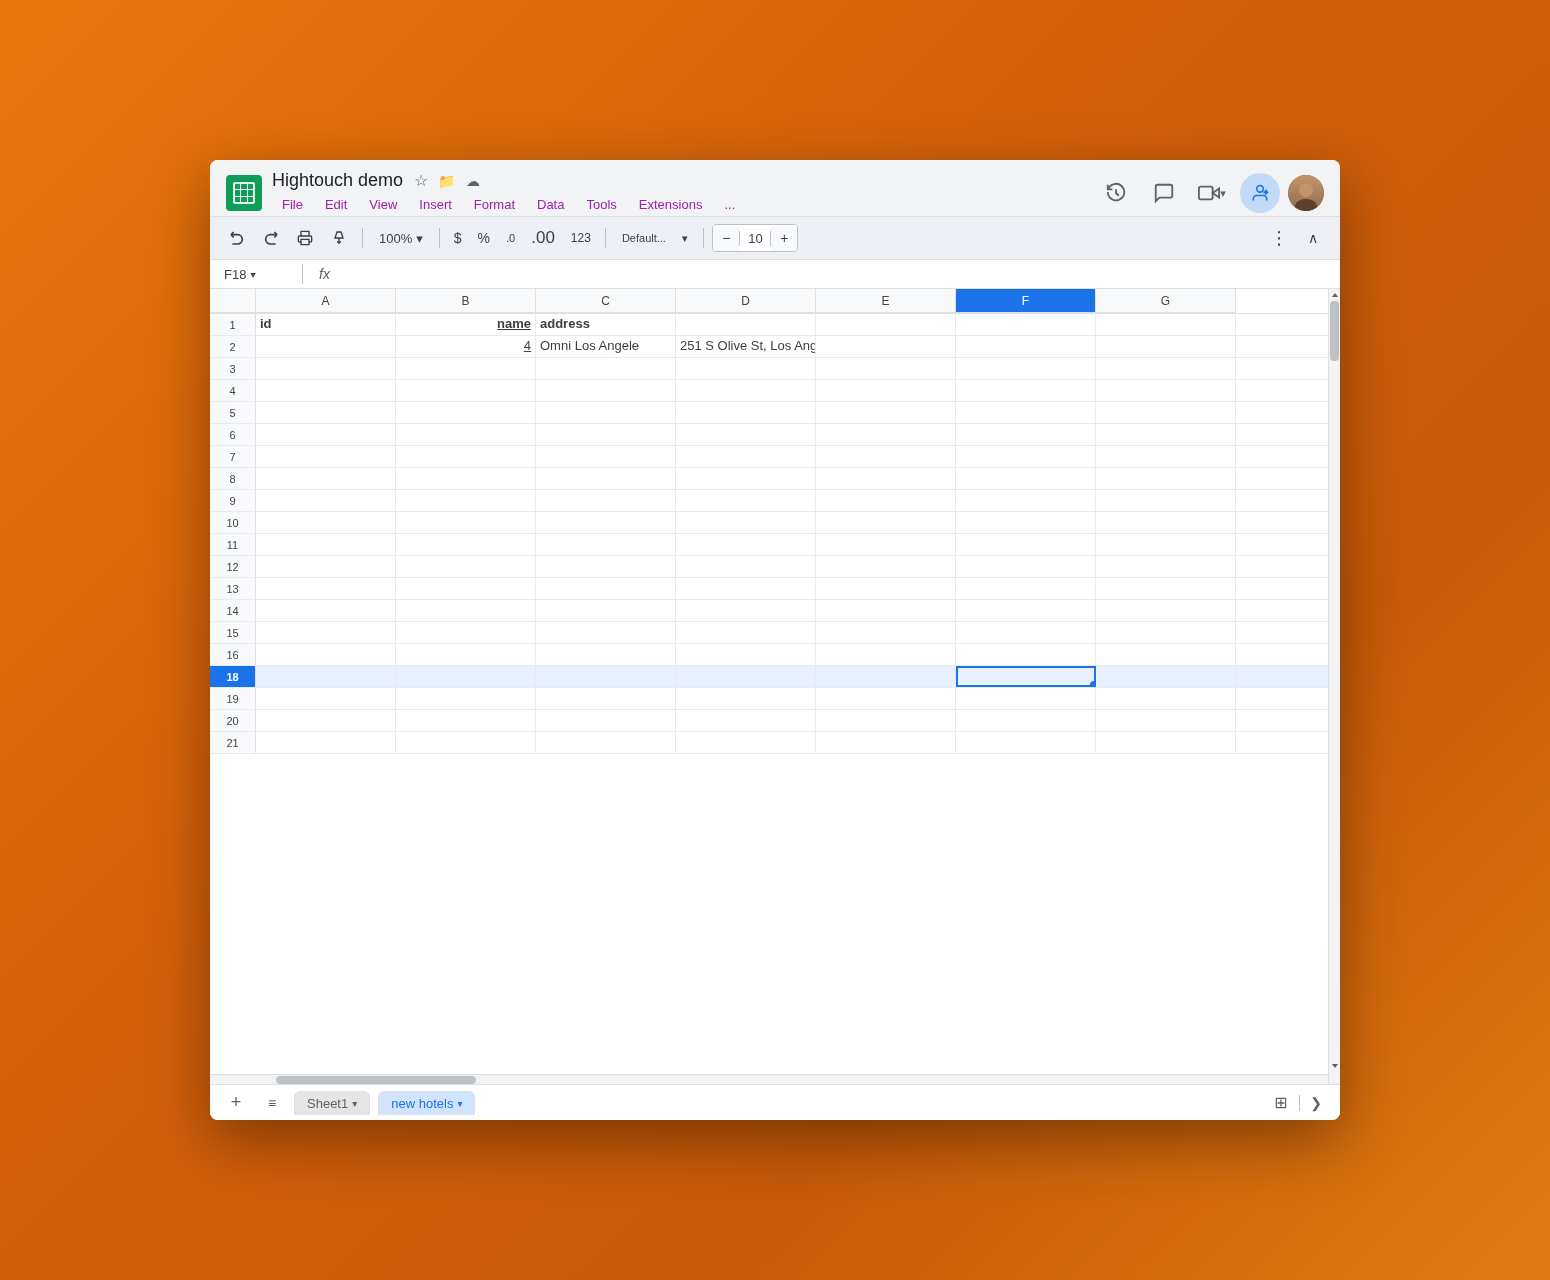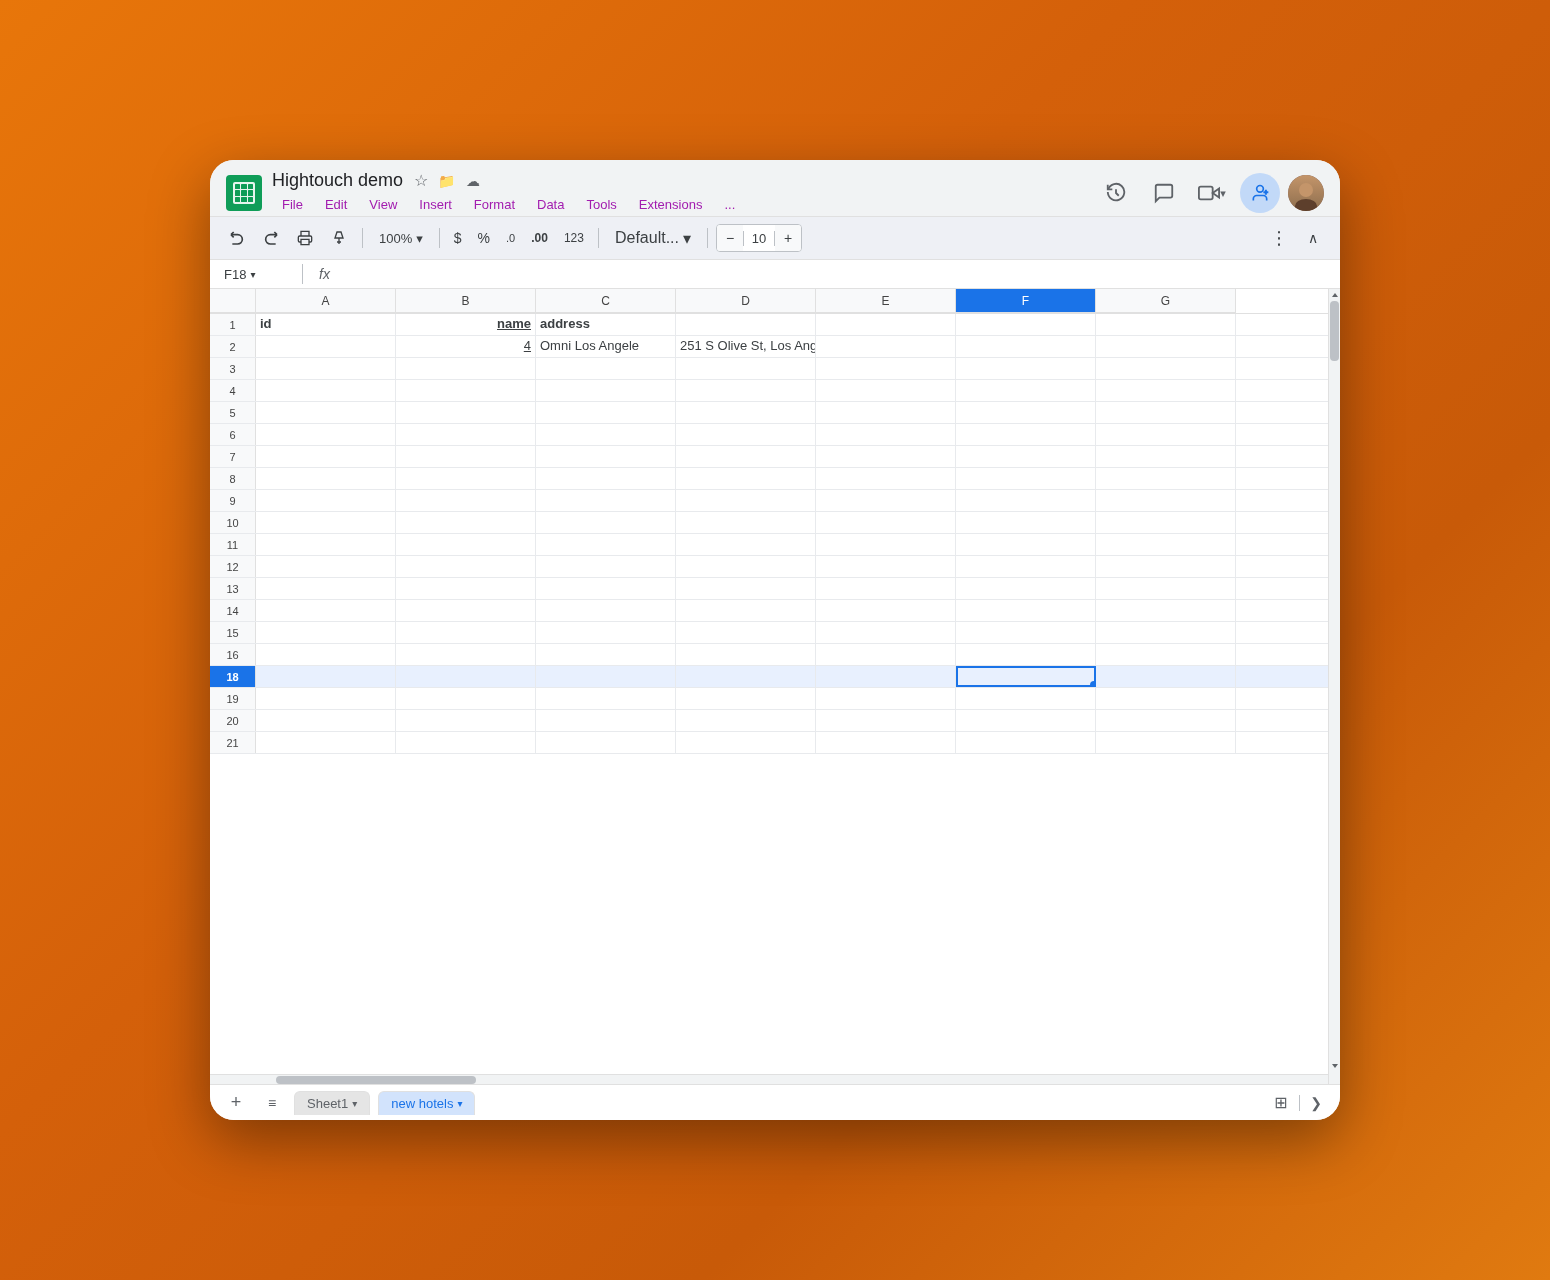--- a/index.html
+++ b/index.html
@@ -9,21 +9,21 @@
       background: linear-gradient(135deg, #e8760a 0%, #d4600a 40%, #c85a08 70%, #e07a10 100%);
       display: flex;
       align-items: center;
       justify-content: center;
       font-family: 'Arial', sans-serif;
     }
     .window {
       width: 1130px;
       height: 960px;
       background: #f8f9fa;
-      border-radius: 24px;
+      border-radius: 8px;
       box-shadow: 0 20px 60px rgba(0,0,0,0.4);
       display: flex;
       flex-direction: column;
       overflow: hidden;
     }
     
     .title-bar {
       background: #f1f3f4;
       padding: 10px 16px 0 16px;
       display: flex;
@@ -239,25 +239,25 @@
       text-align: center;
       font-size: 13px;
       color: #3c4043;
       padding: 0 4px;
       border-left: 1px solid #bdc1c6;
       border-right: 1px solid #bdc1c6;
     }
     .font-dropdown {
       display: flex;
       align-items: center;
-      gap: 4px;
+      gap: 16px;
       padding: 4px 8px;
       border-radius: 4px;
       cursor: pointer;
-      font-size: 16px;
+      font-size: 11px;
       color: #3c4043;
       min-width: 80px;
     }
     .toolbar-more {
       width: 30px;
       height: 30px;
       display: flex;
       align-items: center;
       justify-content: center;
       border-radius: 4px;
@@ -640,21 +640,21 @@
     <div class="zoom-dropdown">
       <span>100%</span>
       <span>▾</span>
     </div>
     <div class="toolbar-separator"></div>
     <div class="toolbar-currency">$</div>
     <div class="toolbar-currency">%</div>
     <div class="toolbar-currency" style="font-size:11px;">
       <span>.0</span>
     </div>
-    <div class="toolbar-currency" style="font-size:12px;font-weight:bold;">
+    <div class="toolbar-currency" style="font-size:17px;">
       <span>.00</span>
     </div>
     <div class="toolbar-currency" style="font-size:12px;">123</div>
     <div class="toolbar-separator"></div>
     <div class="font-dropdown">
       <span>Default...</span>
       <span>▾</span>
     </div>
     <div class="toolbar-separator"></div>
     <div class="font-size-ctrl">

